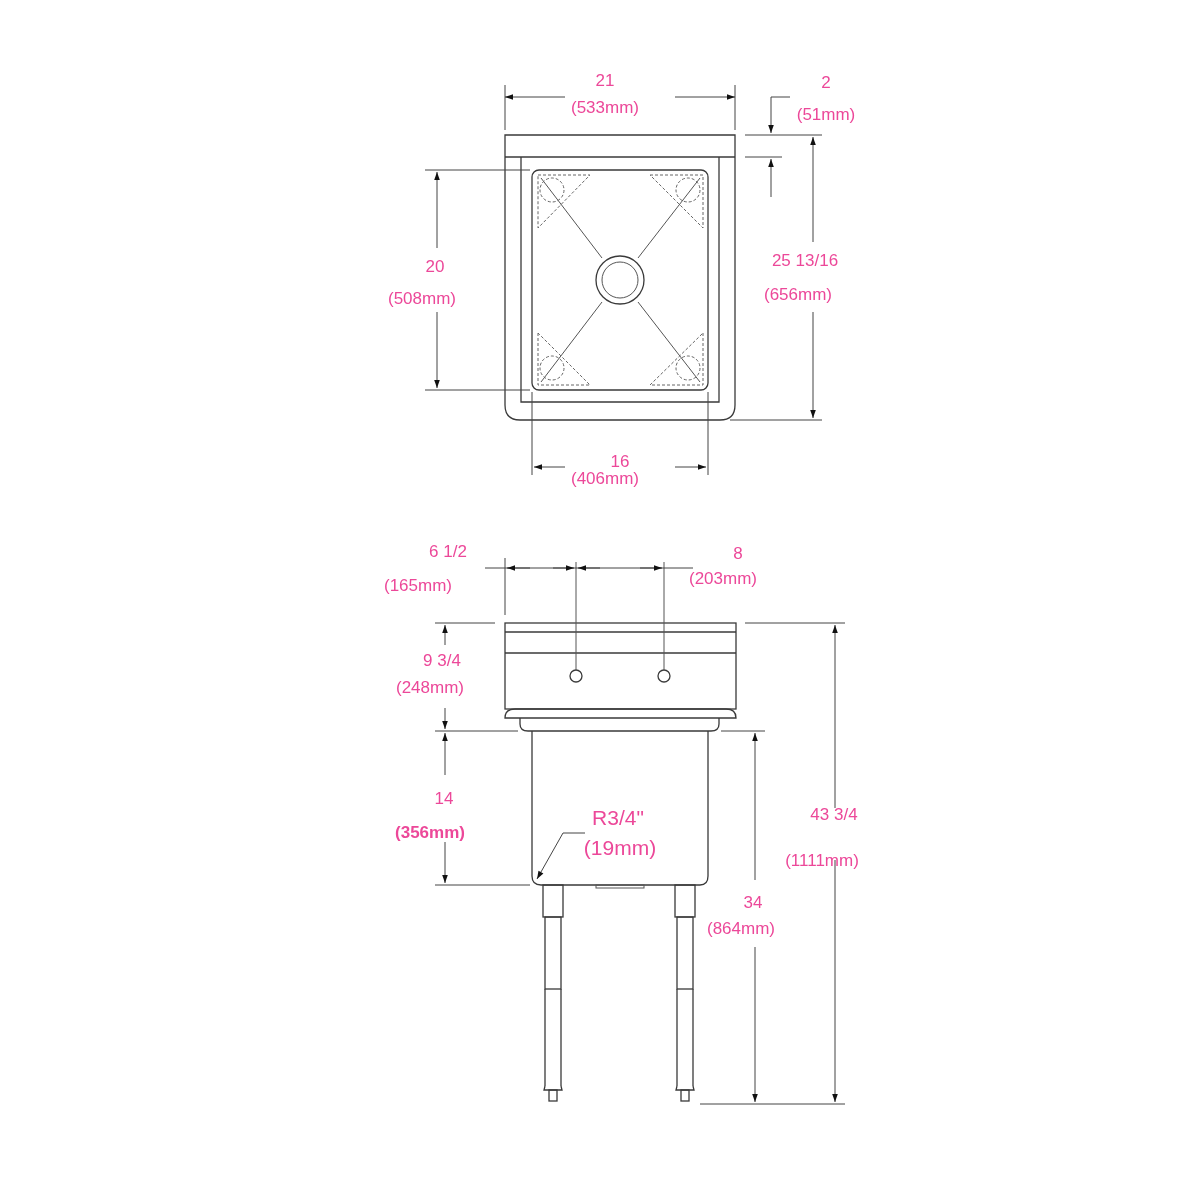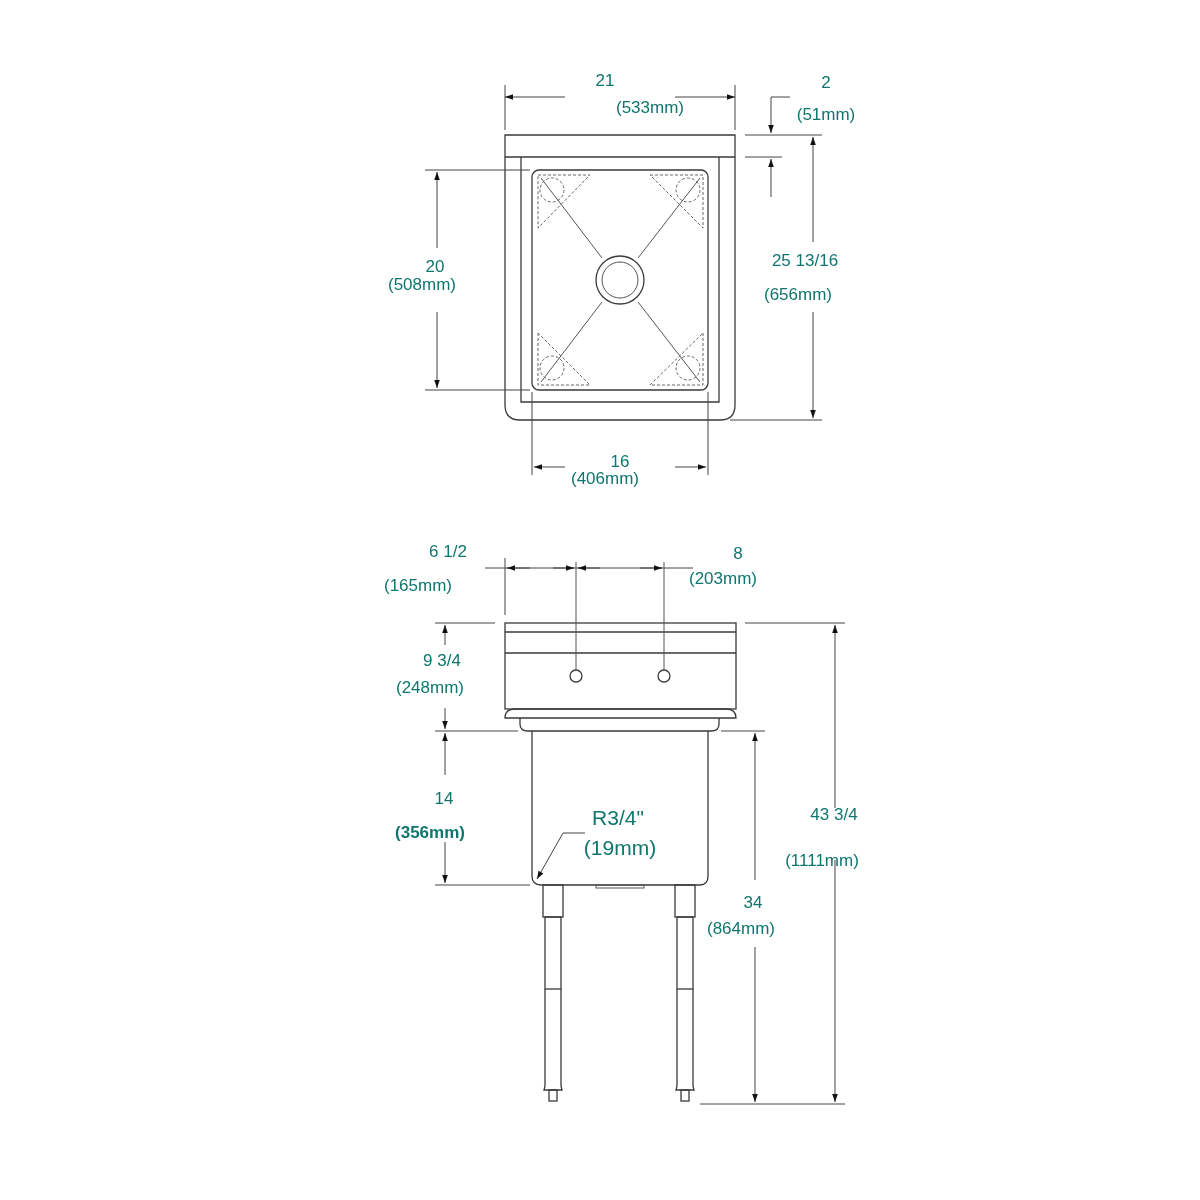--- a/index.html
+++ b/index.html
@@ -6,21 +6,21 @@
     body { width: 1200px; height: 1200px; position: relative; overflow: hidden; }
     svg { position: absolute; left: 0; top: 0; }
     .ln { stroke: #3a3a3a; stroke-width: 1.3; fill: none; }
     .thin { stroke: #555; stroke-width: 1; fill: none; }
     .dash { stroke: #666; stroke-width: 1; fill: none; stroke-dasharray: 3 2; }
     .dim { stroke: #444; stroke-width: 1; fill: none; }
     .lbl {
       position: absolute;
       font-family: "Liberation Sans", sans-serif;
       font-size: 17px;
-      color: #0f766e;
+      color: #ec4899;
       white-space: nowrap;
       line-height: 1;
     }
     .lbl.big { font-size: 21px; }
     .c { transform: translateX(-50%); }
   </style>
 </head>
 <body>
 
 <svg width="1200" height="1200" viewBox="0 0 1200 1200">
@@ -170,27 +170,27 @@
     <g>
       <line class="dim" x1="745" y1="623" x2="845" y2="623"></line>
       <line class="dim" x1="700" y1="1104" x2="845" y2="1104"></line>
       <line class="dim" x1="835" y1="808" x2="835" y2="625" marker-end="url(#arr)"></line>
       <line class="dim" x1="835" y1="860" x2="835" y2="1102" marker-end="url(#arr)"></line>
     </g>
   </g>
 </svg>
 
 <div class="lbl c" style="left:605px; top:72px;">21</div>
-<div class="lbl c" style="left:605px; top:99px;margin-left:45px;">(533mm)</div>
+<div class="lbl c" style="left:605px; top:99px;">(533mm)</div>
 
 <div class="lbl c" style="left:826px; top:74px;">2</div>
 <div class="lbl c" style="left:826px; top:106px;">(51mm)</div>
 
 <div class="lbl c" style="left:435px; top:258px;">20</div>
-<div class="lbl c" style="left:422px; top:276px;">(508mm)</div>
+<div class="lbl c" style="left:422px; top:290px;">(508mm)</div>
 
 <div class="lbl c" style="left:805px; top:252px;">25 13/16</div>
 <div class="lbl c" style="left:798px; top:286px;">(656mm)</div>
 
 <div class="lbl c" style="left:620px; top:445px;margin-top:8px;">16</div>
 <div class="lbl c" style="left:605px; top:470px;">(406mm)</div>
 
 <div class="lbl c" style="left:420px; top:543px;margin-left:28px;">6 1/2</div>
 <div class="lbl c" style="left:418px; top:577px;">(165mm)</div>
 

